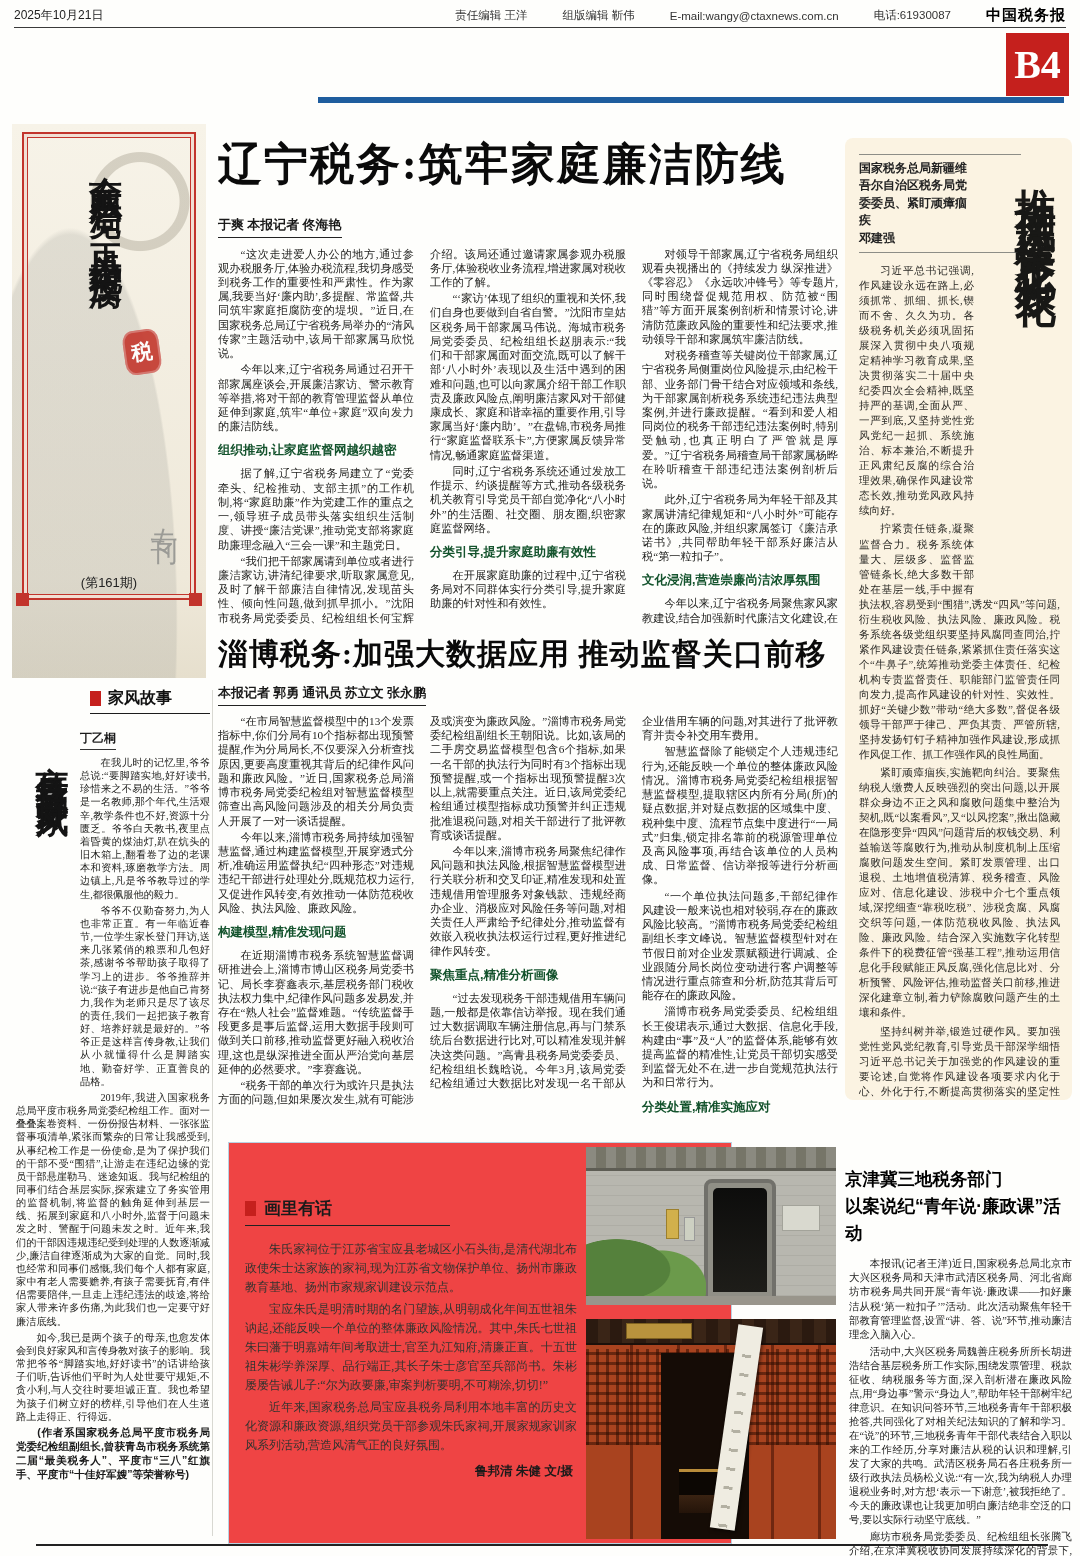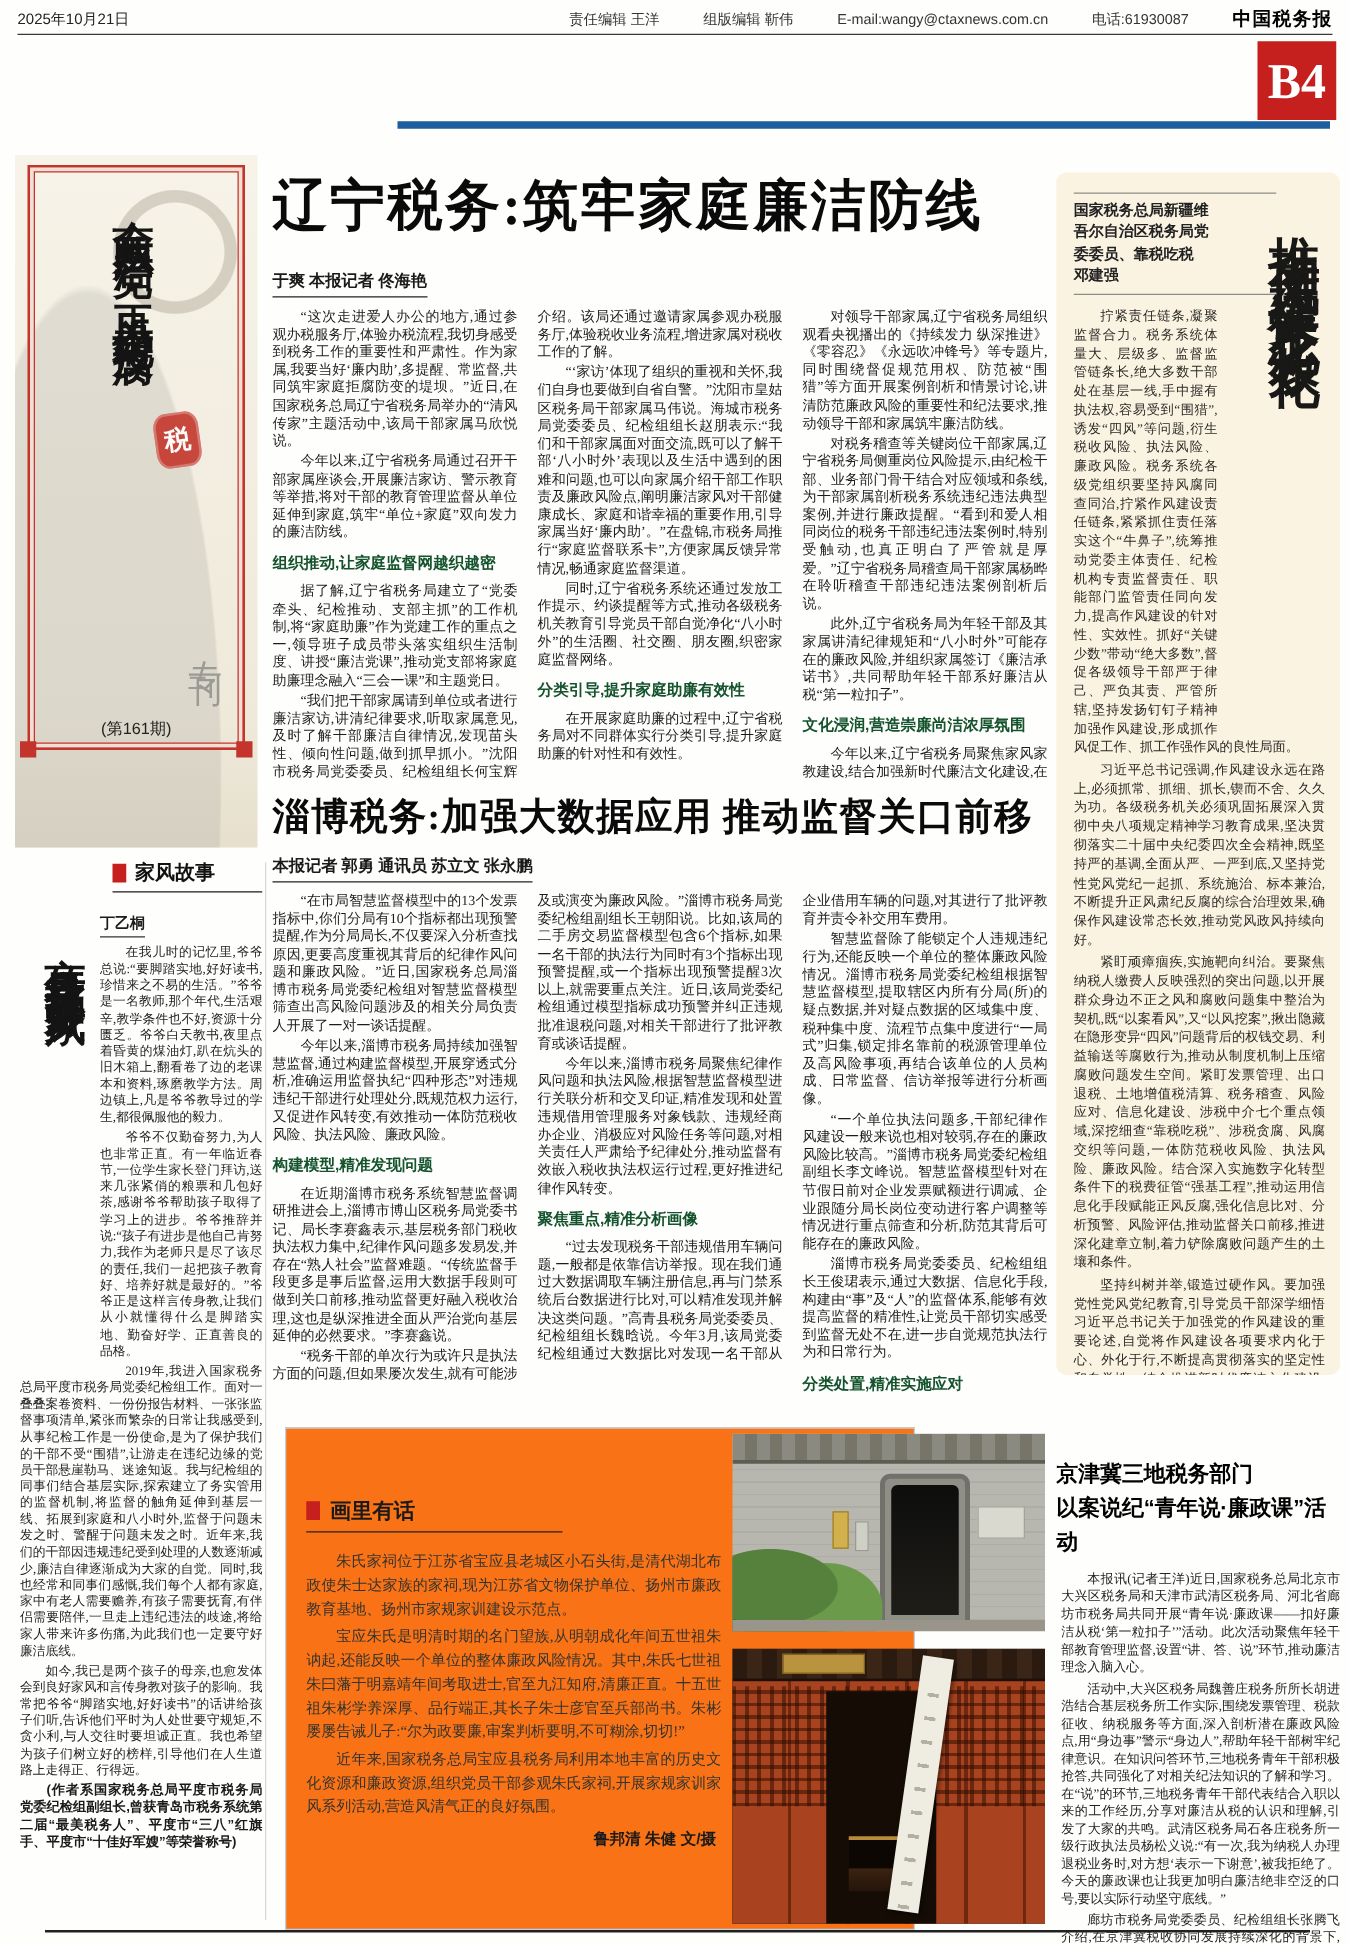--- a/index.html
+++ b/index.html
@@ -47,21 +47,21 @@
   .byline{display:inline-block;font:700 13px var(--serif);border-bottom:1.5px solid #222;padding-bottom:3px;margin:25px 0 9px}
   .cols{column-count:3;column-gap:16px;font:11.2px/1.27 var(--serif);text-align:justify;overflow:hidden}
   .cols p{margin:0 0 2px;text-indent:2em;color:#1c1c1a}
   .cols h3{font:700 12.5px var(--sans);margin:9px 0 7px;color:#14532d}
   .art1 .cols{height:382px}
   .art2{position:absolute;left:218px;top:636px;width:620px}
   .art2 h1{font:700 30px/1.2 var(--serif);letter-spacing:1px;color:#0a0a0a}
   .art2 .byline{margin:12px 0 8px}
   .art2 .cols{height:404px}
   
-  .picbox{position:absolute;left:228px;top:1142px;width:504px;height:402px;border:1px solid #b9d2e2;background:#f97316}
+  .picbox{position:absolute;left:228px;top:1142px;width:504px;height:402px;border:1px solid #b9d2e2;background:#ef4444}
   .pic-text{position:absolute;left:16px;top:54px;width:332px}
   .pic-head{display:flex;align-items:center;gap:8px;border-bottom:1.5px solid #222;width:205px;padding-bottom:5px}
   .pic-head b{font:700 17px var(--sans)}
   .pic-body{margin-top:14px}
   .pic-body p{font:12px/1.6 var(--serif);text-indent:2em;text-align:justify;margin:0 0 2px;color:#33332f}
   .pic-credit{text-align:right;font:700 12.5px var(--sans);margin-top:8px;padding-right:4px}
   .photo{position:absolute;left:357px;width:250px;overflow:hidden}
   .photo1{top:4px;height:158px;background:repeating-linear-gradient(0deg,#b8b7af 0 9px,#aeada5 9px 10px)}
   .ph1-roof{position:absolute;top:0;left:0;right:0;height:24px;background:repeating-linear-gradient(90deg,#8b8a80 0 10px,#767568 10px 20px);border-bottom:3px solid #5e5d54}
   .ph1-door{position:absolute;left:47%;top:32px;width:72px;height:122px;background:#908f86;border:4px solid #71706a;border-radius:8px 8px 0 0}
@@ -219,26 +219,26 @@
       <div class="ph2-open">
         <div class="ph2-altar"></div>
       </div>
       <div class="ph2-banner"></div>
     </div>
   </div>
 
   <div class="rail">
     <div class="rail-vtitle">推动作风建设常态化长效化</div>
     <div class="rail-author">
-      <span>国家税务总局新疆维吾尔自治区税务局党委委员、靠税吃税</span>
+      <span>国家税务总局新疆维吾尔自治区税务局党委委员、紧盯顽瘴痼疾</span>
       <div>邓建强</div>
     </div>
     <div class="rail-paras">
+        <p>习近平总书记强调,作风建设永远在路上,必须抓常、抓细、抓长,锲而不舍、久久为功。各级税务机关必须巩固拓展深入贯彻中央八项规定精神学习教育成果,坚决贯彻落实二十届中央纪委四次全会精神,既坚持严的基调,全面从严、一严到底,又坚持党性党风党纪一起抓、系统施治、标本兼治,不断提升正风肃纪反腐的综合治理效果,确保作风建设常态长效,推动党风政风持续向好。</p>
         <p>拧紧责任链条,凝聚监督合力。税务系统体量大、层级多、监督监管链条长,绝大多数干部处在基层一线,手中握有执法权,容易受到“围猎”,诱发“四风”等问题,衍生税收风险、执法风险、廉政风险。税务系统各级党组织要坚持风腐同查同治,拧紧作风建设责任链条,紧紧抓住责任落实这个“牛鼻子”,统筹推动党委主体责任、纪检机构专责监督责任、职能部门监管责任同向发力,提高作风建设的针对性、实效性。抓好“关键少数”带动“绝大多数”,督促各级领导干部严于律己、严负其责、严管所辖,坚持发扬钉钉子精神加强作风建设,形成抓作风促工作、抓工作强作风的良性局面。</p>
-        <p>习近平总书记强调,作风建设永远在路上,必须抓常、抓细、抓长,锲而不舍、久久为功。各级税务机关必须巩固拓展深入贯彻中央八项规定精神学习教育成果,坚决贯彻落实二十届中央纪委四次全会精神,既坚持严的基调,全面从严、一严到底,又坚持党性党风党纪一起抓、系统施治、标本兼治,不断提升正风肃纪反腐的综合治理效果,确保作风建设常态长效,推动党风政风持续向好。</p>
         <p>紧盯顽瘴痼疾,实施靶向纠治。要聚焦纳税人缴费人反映强烈的突出问题,以开展群众身边不正之风和腐败问题集中整治为契机,既“以案看风”,又“以风挖案”,揪出隐藏在隐形变异“四风”问题背后的权钱交易、利益输送等腐败行为,推动从制度机制上压缩腐败问题发生空间。紧盯发票管理、出口退税、土地增值税清算、税务稽查、风险应对、信息化建设、涉税中介七个重点领域,深挖细查“靠税吃税”、涉税贪腐、风腐交织等问题,一体防范税收风险、执法风险、廉政风险。结合深入实施数字化转型条件下的税费征管“强基工程”,推动运用信息化手段赋能正风反腐,强化信息比对、分析预警、风险评估,推动监督关口前移,推进深化建章立制,着力铲除腐败问题产生的土壤和条件。</p>
         <p>坚持纠树并举,锻造过硬作风。要加强党性党风党纪教育,引导党员干部深学细悟习近平总书记关于加强党的作风建设的重要论述,自觉将作风建设各项要求内化于心、外化于行,不断提高贯彻落实的坚定性和自觉性。结合推进新时代廉洁文化建设,探索创新警示教育的方法路径和形式载体,充分用好典型案例“活教材”,常态化开展以案说德、以案说纪、以案说法、以案说责,进一步讲清纪律和责任,教育引导党员干部廉洁修身、规范用权。</p>
       </div>
 
   </div>
 
   <div class="art3">
     <div class="h2">
       <div>京津冀三地税务部门</div>
       <div>以案说纪“青年说·廉政课”活动</div>

